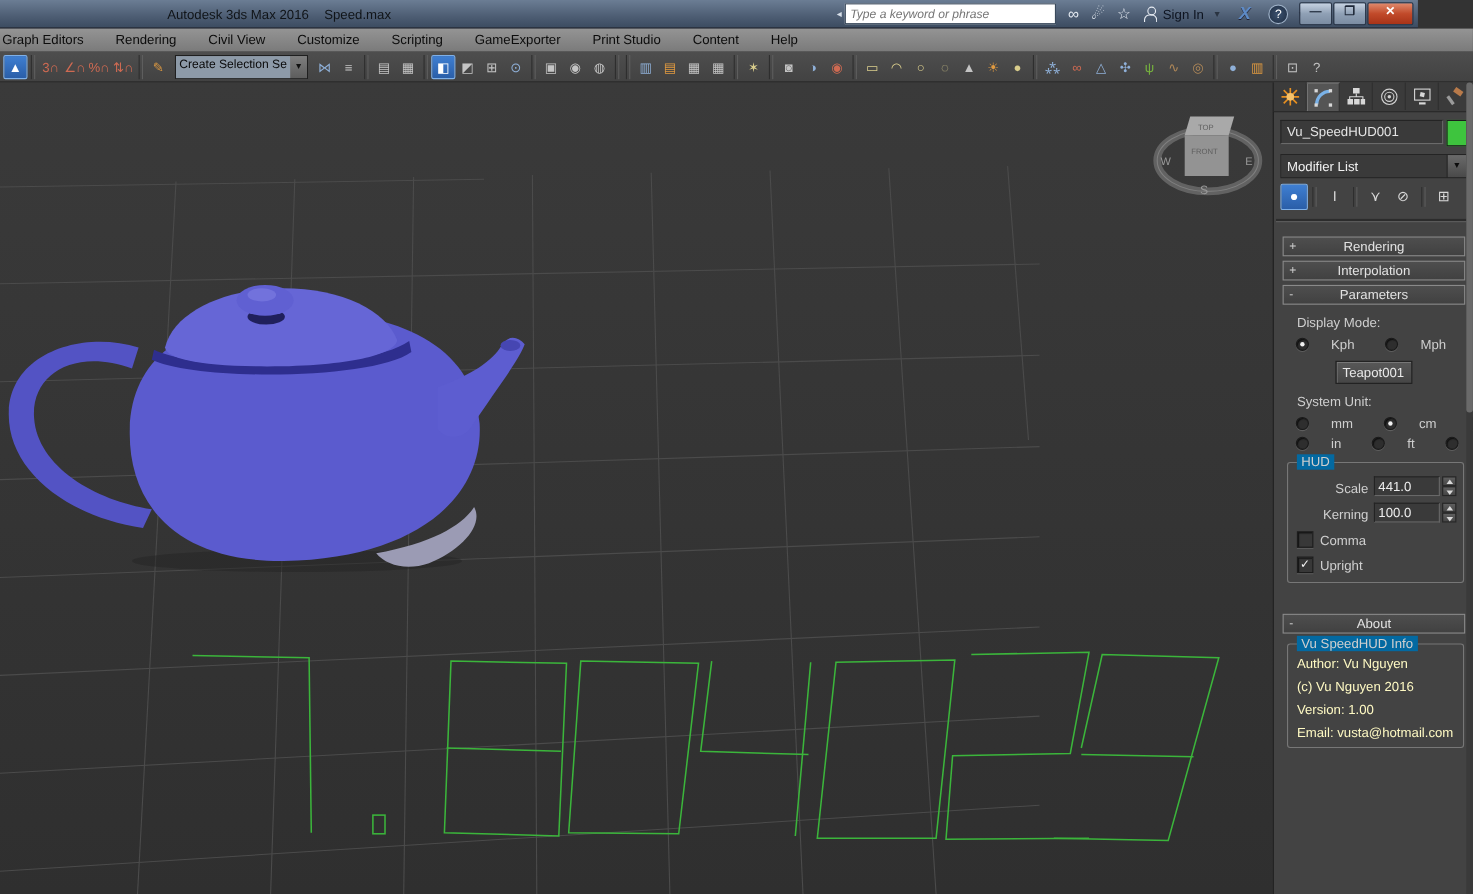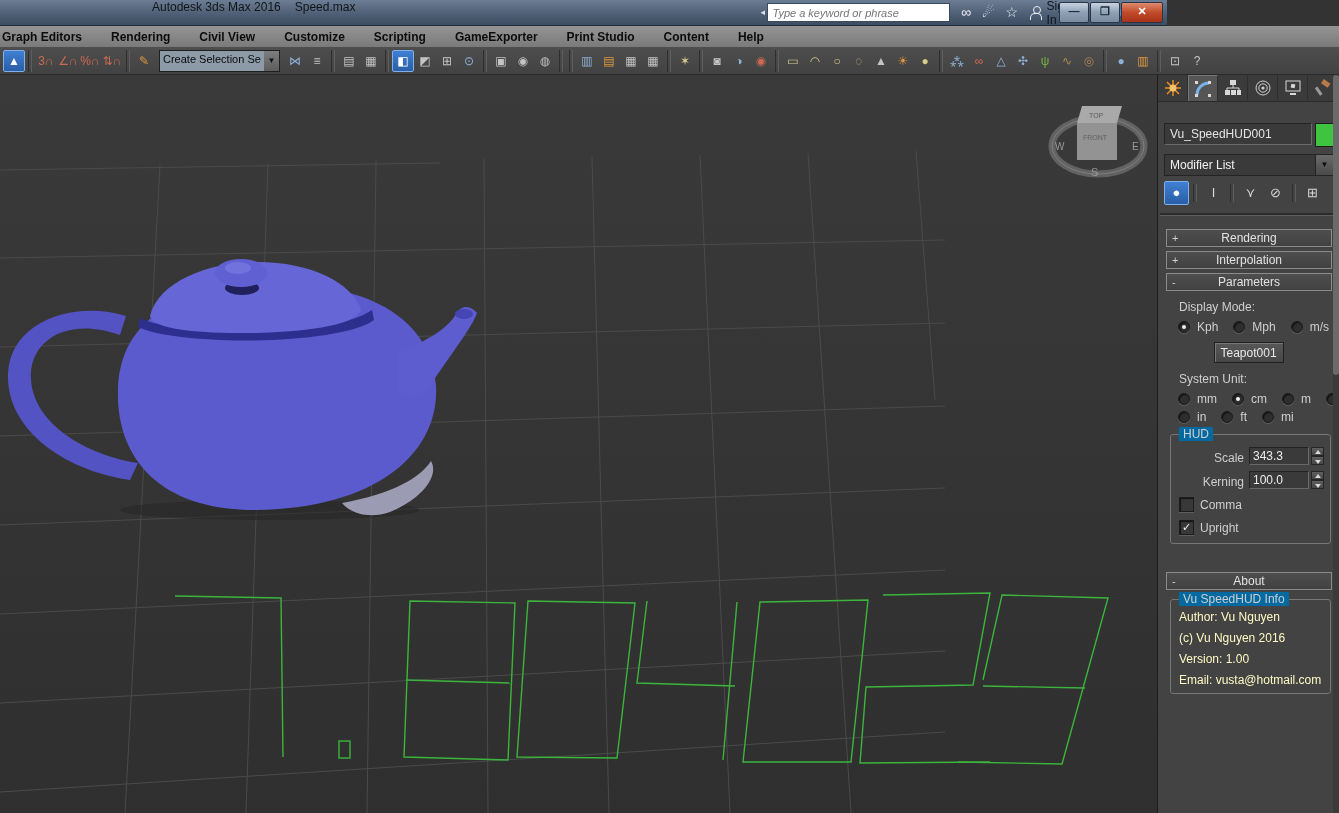--- a/index.html
+++ b/index.html
@@ -1,37 +1,37 @@
 <!DOCTYPE html>
 <html><head>
 <meta charset="utf-8">
 <style>
   html,body{margin:0;padding:0;width:1339px;height:813px;overflow:hidden;
     font-family:"Liberation Sans",sans-serif;background:#333;-webkit-font-smoothing:antialiased;}
   
-  #titlebar{position:absolute;left:0;top:0;width:1167px;height:25px;
-    background:linear-gradient(#6b7d94,#4d5d73 60%,#3c4c61);border-bottom:1px solid #20293a;display:flex;align-items:flex-start;}
+  #titlebar{position:absolute;left:0;top:0;width:1289px;height:25px;
+    background:linear-gradient(#6b7d94,#4d5d73 60%,#3c4c61);border-bottom:1px solid #20293a;display:flex;align-items:center;}
   #title-text{margin-left:152px;font-size:12px;color:#101418;display:flex;gap:14px;}
   #search-wrap{position:absolute;left:758px;top:3px;display:flex;align-items:center;height:19px;}
   #search-flyout{width:10px;height:19px;color:#d8e0ea;font-size:9px;line-height:19px;text-align:center}
   #search-input{width:182px;height:17px;border:1px solid #3a4a5c;font-style:italic;font-size:11px;color:#777;padding:0 4px;background:#fff;font-family:"Liberation Sans",sans-serif}
   .tb-ic{color:#e8edf4;font-size:14px;margin-left:11px;cursor:pointer;line-height:19px}
   #person-ic{width:12px;height:14px;position:relative;margin-left:12px}
   #person-ic:before{content:"";position:absolute;left:3px;top:0;width:6px;height:6px;border:1px solid #e8edf4;border-radius:50%}
   #person-ic:after{content:"";position:absolute;left:0;top:7px;width:10px;height:6px;border:1px solid #e8edf4;border-radius:5px 5px 0 0;border-bottom:none}
   #signin-label{color:#0e1420;font-size:12px;margin-left:5px}
   .caret{color:#2a3442;font-size:8px;margin-left:8px}
   #x-logo{color:#5d8ac6;font-weight:bold;font-size:16px;font-style:italic;margin-left:16px;text-shadow:0 1px 0 #223}
   #help-circle{width:16px;height:16px;border-radius:50%;background:radial-gradient(#3c5270,#1e2c40);border:1px solid #9fb2c8;color:#fff;font-size:11px;text-align:center;line-height:16px;margin-left:16px}
   #win-btns{position:absolute;right:4px;top:2px;display:flex;gap:1px}
   .winbtn{width:28px;height:19px;border:1px solid #2a3648;border-radius:2px;background:linear-gradient(#c7d3e2,#8fa0b5 50%,#7b8ca2);color:#1c2636;font-size:11px;text-align:center;line-height:17px;font-weight:bold}
   #close-btn{width:40px;background:linear-gradient(#e08a6d,#c14a2a 50%,#a83318);color:#fff}
   
   #menubar{position:absolute;left:0;top:26px;width:1339px;height:21px;
-    background:linear-gradient(#949494,#7a7a7a);border-bottom:1px solid #4e4e4e;display:flex;align-items:flex-end;font-size:12px;color:#0c0c0c;font-weight:bold;}
+    background:linear-gradient(#949494,#7a7a7a);border-bottom:1px solid #4e4e4e;display:flex;align-items:flex-start;font-size:12px;color:#0c0c0c;}
   #menubar .mi{padding:3px 10px;margin-left:-6px}
   #menubar .mi:first-child{margin-left:-8px}
   #menubar .mi + .mi{margin-left:9px}
   
   #toolbar{position:absolute;left:0;top:47px;width:1339px;height:28px;background:linear-gradient(#4e4e4e,#424242);
     border-bottom:1px solid #2a2a2a;display:flex;align-items:center;padding-left:3px;box-sizing:border-box}
   .tbi{width:22px;height:24px;line-height:24px;text-align:center;font-size:12px;color:#c4c4c4;flex:0 0 auto;cursor:pointer}
   .tbi.red{color:#cf6a52}.tbi.yel{color:#d9cd8c}.tbi.grn{color:#76b23e}.tbi.blu{color:#8fb0d8}.tbi.brn{color:#b08858}.tbi.org{color:#e09a40}
   .tbi.act{background:linear-gradient(#3f7fd2,#2a5ea8);border:1px solid #7fb0e8;box-sizing:border-box;border-radius:2px;color:#fff;height:22px;line-height:20px}
   .tsep{width:2px;height:22px;margin:0 3px;border-left:1px solid #2e2e2e;border-right:1px solid #5e5e5e;flex:0 0 auto}
@@ -39,40 +39,40 @@
   #selset-text{width:98px;font-size:11px;color:#0a0a0a;background:#8d9aa8;padding:2px 3px;white-space:nowrap;overflow:hidden}
   #selset-arrow{width:15px;background:linear-gradient(#7e7e7e,#5d5d5d);color:#111;font-size:8px;text-align:center;line-height:20px}
   
   #viewport{position:absolute;left:0;top:75px;width:1157px;height:738px;background:linear-gradient(#3a3a3a,#2f2f2f);overflow:hidden}
   #vp-svg{position:absolute;left:0;top:0}
   
   #cpanel{position:absolute;left:1157px;top:75px;width:182px;height:738px;background:#434343;border-left:1px solid #1c1c1c;box-sizing:border-box;font-size:11px;color:#d2d2d2}
   #cp-tabs{display:flex;height:26px;border-bottom:1px solid #2a2a2a;background:#3b3b3b}
   .cp-tab{width:29px;height:25px;display:flex;align-items:center;justify-content:center;border-right:1px solid #2e2e2e}
   .cp-tab.active{background:#555;border-top:1px solid #777;box-shadow:inset 1px 0 0 #777}
-  #name-row{display:flex;margin:21px 5px 0 6px;gap:3px}
+  #name-row{display:flex;margin:7px 5px 0 6px;gap:3px}
   #obj-name{flex:1;height:20px;line-height:20px;background:#3a3a3a;border:1px solid #242424;border-bottom-color:#6a6a6a;border-right-color:#6a6a6a;color:#e4e4e4;padding:0 5px;font-size:12px}
   #color-swatch{width:17px;height:22px;background:#3ec43e;border:1px solid #1d1d1d}
   #mod-combo{display:flex;margin:7px 5px 0 6px;height:20px;border:1px solid #242424}
   #mod-combo-text{flex:1;background:#3a3a3a;color:#f2f2f2;line-height:20px;padding:0 5px;font-size:12px}
   #mod-combo-btn{width:17px;background:linear-gradient(#6a6a6a,#4a4a4a);color:#0c0c0c;font-size:8px;text-align:center;line-height:20px;border-left:1px solid #242424}
   #mod-stack{margin:5px 5px 0 6px;height:152px;background:#3c3c3c;border:1px solid #d8d8d8;box-shadow:inset 0 0 0 1px #262626}
   #stack-item{margin:2px 2px;height:17px;line-height:17px;text-align:center;color:#e6e6e6;background:#484848;border:1px solid #9a9a9a;font-size:12px}
   #stack-btns{display:flex;align-items:center;margin:5px 4px 0 6px;height:24px}
   .sbtn{width:23px;height:22px;line-height:21px;text-align:center;color:#d8d8d8;font-size:13px;border:1px solid transparent}
   .sbtn.act{background:linear-gradient(#3f7fd2,#2a5ea8);border:1px solid #7fb0e8;border-radius:2px;color:#fff}
   .ssep{width:2px;height:18px;margin:0 4px;border-left:1px solid #2e2e2e;border-right:1px solid #5c5c5c}
   #cp-divider{margin:8px 2px 0 2px;border-top:2px solid #2c2c2c;border-bottom:1px solid #5e5e5e}
   .rollout{margin:13px 7px 0 8px;height:16px;background:linear-gradient(#4e4e4e,#414141);border:1px solid #8a8a8a;display:flex;align-items:center;position:relative}
   .rollout.tight{margin-top:4px}
   .ro-state{position:absolute;left:5px;font-size:11px;color:#cfcfcf}
   .ro-label{flex:1;text-align:center;font-size:12px;color:#e2e2e2}
   .params{padding:6px 0 16px 0}
   .plabel{margin:3px 0 0 21px;color:#cfcfcf;font-size:12px}
-  .radio-row{display:flex;align-items:center;margin:6px 0 0 20px;gap:7px}
+  .radio-row{display:flex;align-items:center;margin:6px 0 0 20px;gap:20px}
   .radio{width:10px;height:10px;border-radius:50%;background:#2e2e2e;border:1px solid #1a1a1a;box-shadow:inset 1px 1px 1px #111, 0 1px 0 #5e5e5e;position:relative;flex:0 0 auto}
   .radio.sel:after{content:"";position:absolute;left:3px;top:3px;width:4px;height:4px;border-radius:50%;background:#f2f2f2}
   .rlabel{font-size:12px;color:#cfcfcf;margin-right:8px}
   #teapot-btn{display:block;margin:8px auto 0 auto;width:70px;height:21px;background:linear-gradient(#585858,#464646);border:1px solid #202020;box-shadow:inset 1px 1px 0 #777;color:#e8e8e8;font-size:12px;font-family:"Liberation Sans",sans-serif}
   .groupbox{margin:10px 8px 0 12px;border:1px solid #777;border-radius:3px;position:relative;padding:8px 6px 8px 6px}
   .gb-label{position:absolute;left:8px;top:-8px;background:#0369a1;padding:0 4px;font-size:12px;color:#cfcfcf}
   .spin-row{display:flex;align-items:flex-end;justify-content:flex-end;margin-top:4px;margin-bottom:6px}
   .spin-label{font-size:12px;color:#cfcfcf;margin-right:5px}
   .spin-field{width:52px;height:16px;line-height:16px;background:#3a3a3a;border:1px solid #232323;border-bottom-color:#686868;border-right-color:#686868;color:#ececec;font-size:12px;padding:0 3px}
   .spinner{width:13px;height:18px;margin-left:2px;display:flex;flex-direction:column}
@@ -372,21 +372,21 @@
       <span class="radio"></span>
       <span class="rlabel">ft</span>
       <span class="radio"></span>
       <span class="rlabel">mi</span>
     </div>
 
     <div class="groupbox">
       <span class="gb-label">HUD</span>
       <div class="spin-row">
         <span class="spin-label">Scale</span>
-        <span class="spin-field">343.3</span>
+        <span class="spin-field">441.0</span>
         <span class="spinner">
             <div class="up"></div>
             <div class="dn"></div>
           </span>
       </div>
       <div class="spin-row">
         <span class="spin-label">Kerning</span>
         <span class="spin-field">100.0</span>
         <span class="spinner">
             <div class="up"></div>

